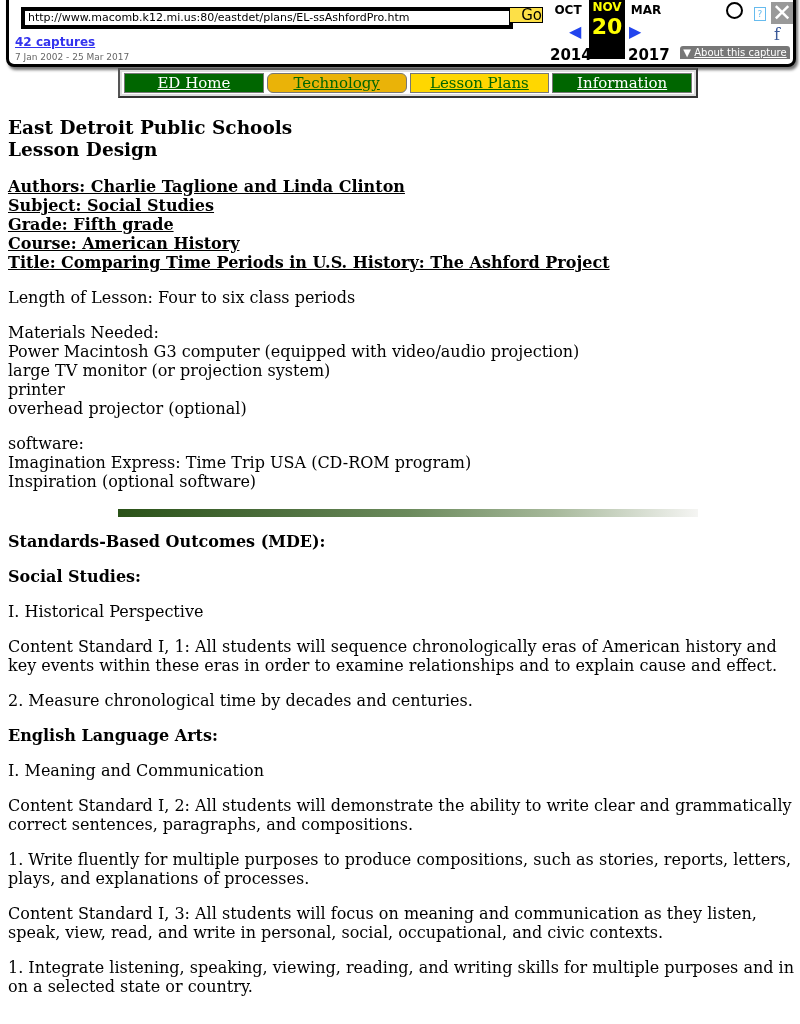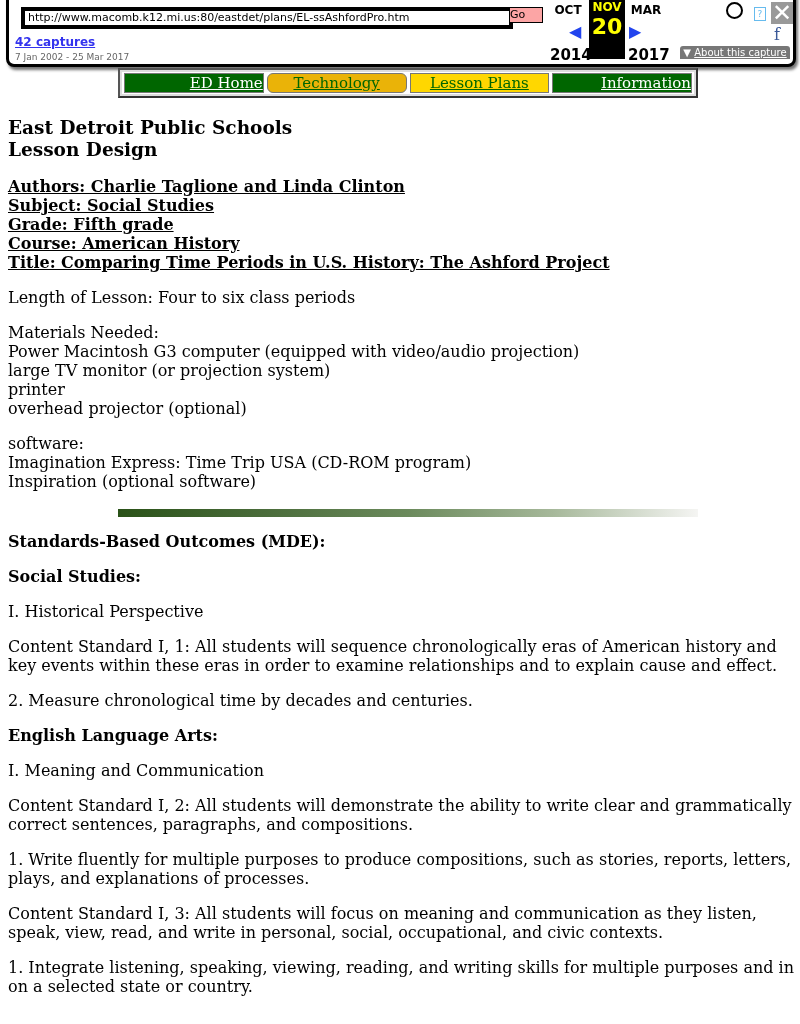--- a/index.html
+++ b/index.html
@@ -12,21 +12,21 @@
     box-shadow: 2px 3px 3px rgba(0,0,0,0.55);
     font-family: "DejaVu Sans", sans-serif;
   }
   .wb-url {
     position: absolute; left: 12px; top: 10px; width: 478px; height: 14px;
     border: 4px solid #000000; font-size: 11px; line-height: 14px; padding: 0 3px;
     font-family: "DejaVu Sans", sans-serif; color: #000; background: #fff; box-sizing: content-box;
   }
   .wb-go {
     position: absolute; left: 500px; top: 10px; width: 32px; height: 14px;
-    border: 1px solid #000; font-size: 11px; line-height: 14px; text-align: left; background: #fca5a5;
+    border: 1px solid #000; font-size: 15px; line-height: 14px; text-align: right; background: #fde047;
   }
   .wb-captures {
     position: absolute; left: 6px; top: 38px; font-size: 12px; font-weight: bold; color: #3333ee; text-decoration: underline;
   }
   .wb-range { position: absolute; left: 6px; top: 55px; font-size: 9px; color: #666; }
 
   .wb-cal { position: absolute; top: 6px; width: 36px; text-align: center; font-weight: bold; }
   .wb-cal .mon { font-size: 12px; height: 15px; line-height: 15px; }
   .wb-cal .yr { font-size: 15px; position: absolute; top: 43px; left: 0; width: 100%; }
   .wb-cal.cur { background: #000; height: 62px; top: 0; }
@@ -50,21 +50,21 @@
   .nav {
     position: absolute; left: 118px; top: 68px; width: 580px; height: 30px;
     background: #fff; border: 2px solid #555; border-bottom-color: #333; border-right-color: #333;
     box-sizing: border-box; box-shadow: inset 0 0 0 2px #ddd;
   }
   .nav-inner { position: absolute; left: 4px; top: 3px; right: 4px; bottom: 3px; display: flex; gap: 3px; }
   .nav-cell {
     flex: 1; height: 20px; border: 1px solid #777; box-sizing: border-box; text-align: center;
     font-family: "DejaVu Serif", serif; font-size: 15px; line-height: 18px; text-decoration: underline;
   }
-  .nav-cell.green { background: #006600; color: #ffffff; text-align: right; }
+  .nav-cell.green { background: #006600; color: #ffffff; }
   .nav-cell.cream { background: #eab308; color: #006600; border-radius: 6px; }
   .nav-cell.gold { background: #ffd700; color: #006600; }
 
   
   .content { position: absolute; left: 8px; top: 117px; width: 790px; font-size: 16px; line-height: 19px; }
   .h-title { font-size: 18.5px; font-weight: bold; line-height: 22px; margin: 0; }
   .meta { font-weight: bold; margin-top: 16px; text-decoration: underline; }
   .meta div, .lines div { height: 19px; white-space: nowrap; }
   .p { margin-top: 16px; }
   .bold { font-weight: bold; }

